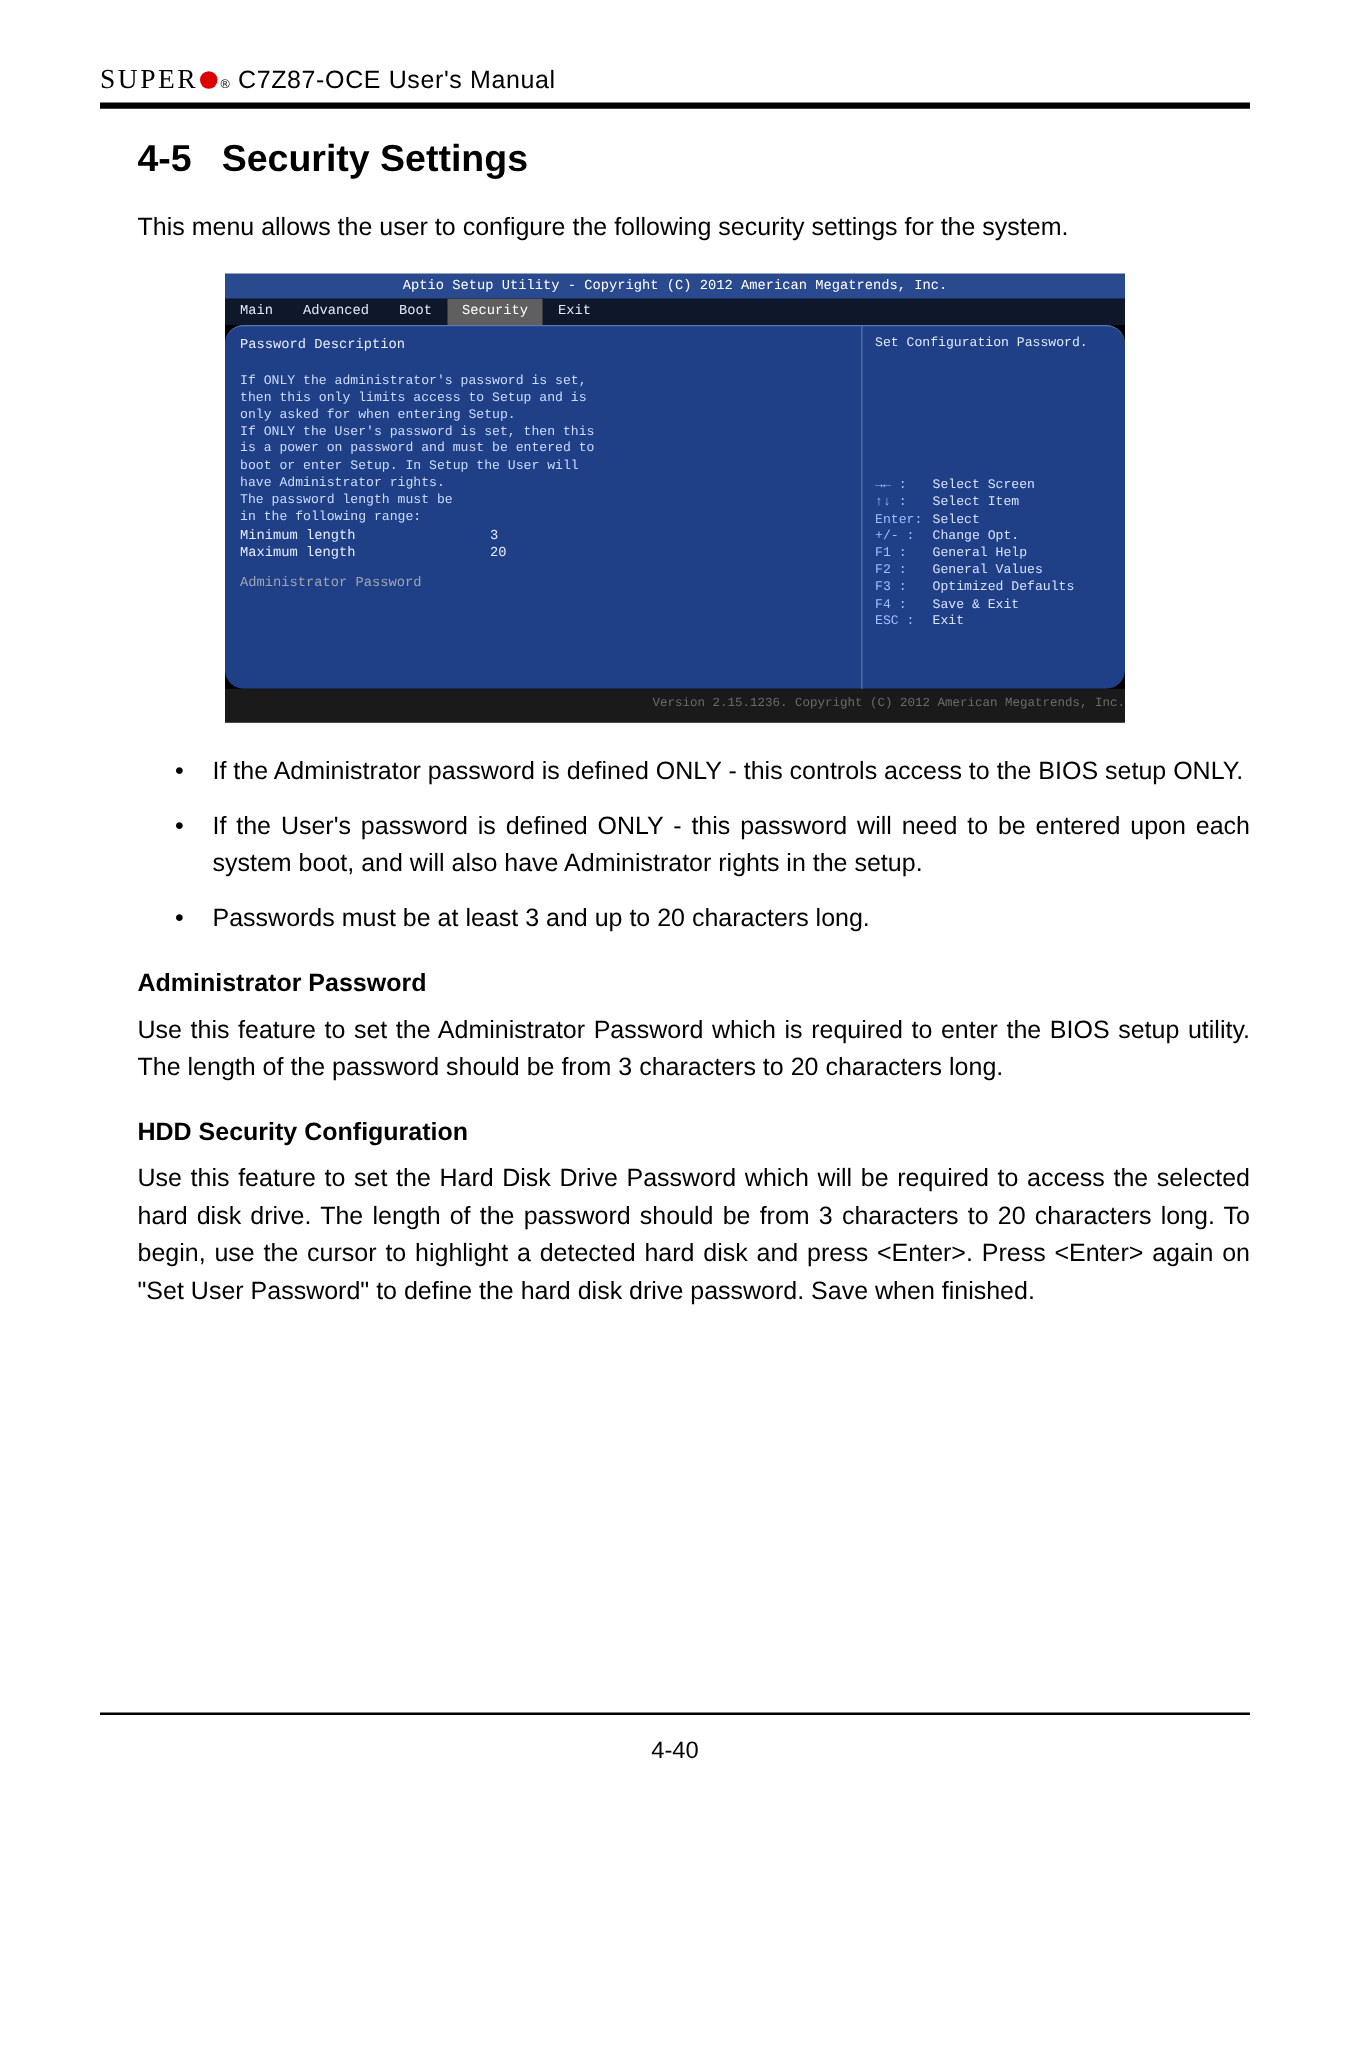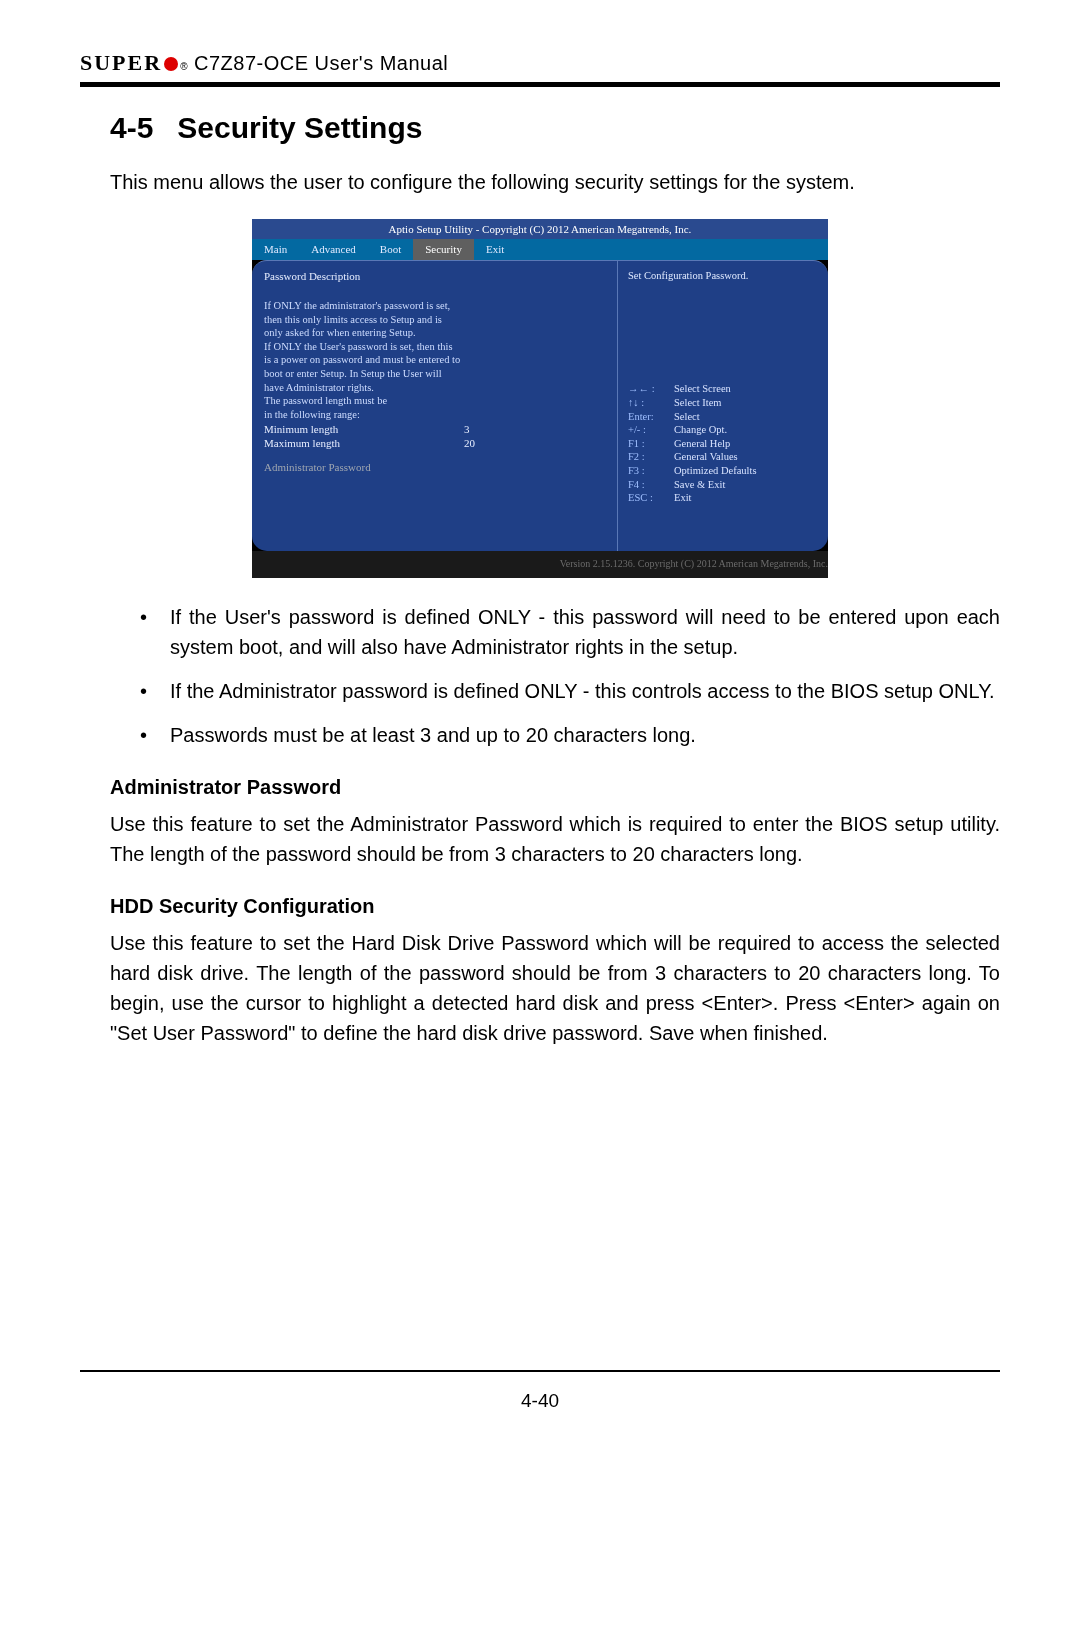--- a/index.html
+++ b/index.html
@@ -14,21 +14,21 @@
   }
   .header-line {
     display: flex;
     align-items: baseline;
     font-size: 18px;
     margin-bottom: 6px;
     letter-spacing: 0.5px;
   }
   .brand {
     font-family: "Times New Roman", serif;
-    font-weight: bold;
+    font-weight: normal;
     letter-spacing: 2px;
     font-size: 22px;
   }
   .brand-dot {
     display: inline-block;
     width: 14px; height: 14px;
     background: #d00;
     border-radius: 50%;
     vertical-align: baseline;
     margin-left: 2px;
@@ -91,38 +91,38 @@
     margin: 26px 0 10px 30px;
   }
   .page-num {
     text-align: center;
     font-size: 19px;
     margin-top: 10px;
   }
 
   
   .bios {
-    width: 576px;
+    width: 720px;
     margin: 0 auto 10px auto;
     background: #000;
-    font-family: Liberation Serif, serif;
+    font-family: Liberation Mono, monospace;
     font-size: 11px;
     line-height: 1.3;
     color: #cfe3ff;
   }
   .bios-top {
     background: #2a4a8f;
     text-align: center;
     color: #fff;
     padding: 3px 0;
     font-size: 11px;
   }
   .bios-tabs {
     display: flex;
-    background: #0369a1;
+    background: #0f172a;
     color: #dfe9ff;
     font-size: 11px;
     text-align: center;
   }
   .bios-tabs div {
     padding: 3px 12px;
   }
   .bios-tabs .active {
     background: #5f5f5f;
     color: #fff;
@@ -254,22 +254,22 @@
               <span class="k">ESC :</span>
               <span class="d">Exit</span>
             </div>
         </div>
       </div>
     </div>
     <div class="bios-footer">Version 2.15.1236. Copyright (C) 2012 American Megatrends, Inc.</div>
   </div>
 
   <ul class="bullets">
+    <li>If the Administrator password is defined ONLY - this controls access to the BIOS setup ONLY.</li>
     <li>If the User's password is defined ONLY - this password will need to be entered upon each system boot, and will also have Administrator rights in the setup.</li>
-    <li>If the Administrator password is defined ONLY - this controls access to the BIOS setup ONLY.</li>
     <li>Passwords must be at least 3 and up to 20 characters long.</li>
   </ul>
 
   <div class="subhead">Administrator Password</div>
   <p class="body-text">Use this feature to set the Administrator Password which is required to enter the BIOS setup utility. The length of the password should be from 3 characters to 20 characters long.</p>
 
   <div class="subhead">HDD Security Configuration</div>
   <p class="body-text">Use this feature to set the Hard Disk Drive Password which will be required to access the selected hard disk drive. The length of the password should be from 3 characters to 20 characters long. To begin, use the cursor to highlight a detected hard disk and press &lt;Enter&gt;.  Press &lt;Enter&gt; again on "Set User Password" to define the hard disk drive password. Save when finished.</p>
 
   <div style="height:260px"></div>

